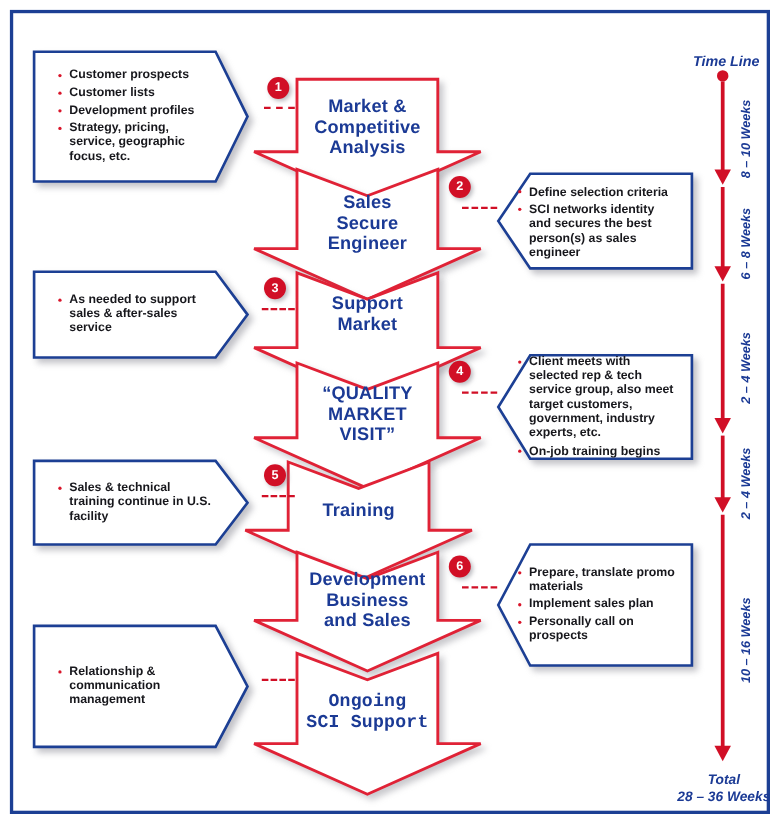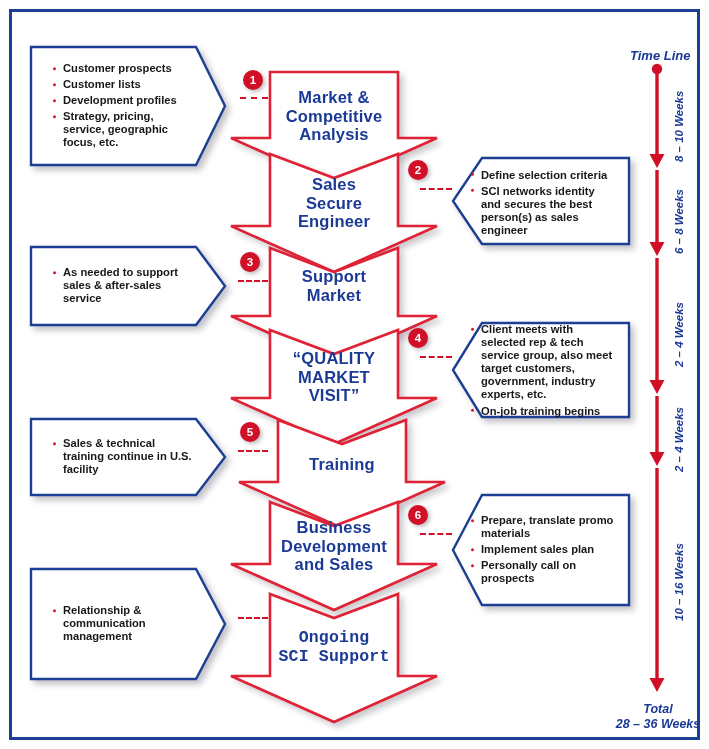--- a/index.html
+++ b/index.html
@@ -171,35 +171,35 @@
       <div class="flow-arrow" style="left: 231px; top: 330px; width: 206px; height: 114px;">
         <svg width="206" height="114">
           <polygon points="39,0 103,24 167,0 167,68 206,68 103,114 0,68 39,68" fill="#ffffff" stroke="#e02236" stroke-width="2.6" stroke-linejoin="miter"></polygon>
         </svg>
         <div class="lbl" style="top: 19px;">
           <div>“QUALITY</div>
           <div>MARKET</div>
           <div>VISIT”</div>
         </div>
       </div>
-      <div class="flow-arrow" style="left: 239px; top: 420px; width: 206px; height: 108px;">
+      <div class="flow-arrow" style="left: 223px; top: 420px; width: 206px; height: 108px;">
         <svg width="206" height="108">
           <polygon points="39,0 103,24 167,0 167,62 206,62 103,108 0,62 39,62" fill="#ffffff" stroke="#e02236" stroke-width="2.6" stroke-linejoin="miter"></polygon>
         </svg>
         <div class="lbl" style="top: 35px;">
           <div>Training</div>
         </div>
       </div>
       <div class="flow-arrow" style="left: 231px; top: 502px; width: 206px; height: 108px;">
         <svg width="206" height="108">
           <polygon points="39,0 103,24 167,0 167,62 206,62 103,108 0,62 39,62" fill="#ffffff" stroke="#e02236" stroke-width="2.6" stroke-linejoin="miter"></polygon>
         </svg>
         <div class="lbl" style="top: 16px;">
+          <div>Development</div>
           <div>Business</div>
-          <div>Development</div>
           <div>and Sales</div>
         </div>
       </div>
       <div class="flow-arrow" style="left: 231px; top: 594px; width: 206px; height: 128px; font-family: Liberation Mono, monospace;">
         <svg width="206" height="128">
           <polygon points="39,0 103,24 167,0 167,82 206,82 103,128 0,82 39,82" fill="#ffffff" stroke="#e02236" stroke-width="2.6" stroke-linejoin="miter"></polygon>
         </svg>
         <div class="lbl" style="top: 35px;">
           <div>Ongoing</div>
           <div>SCI Support</div>

